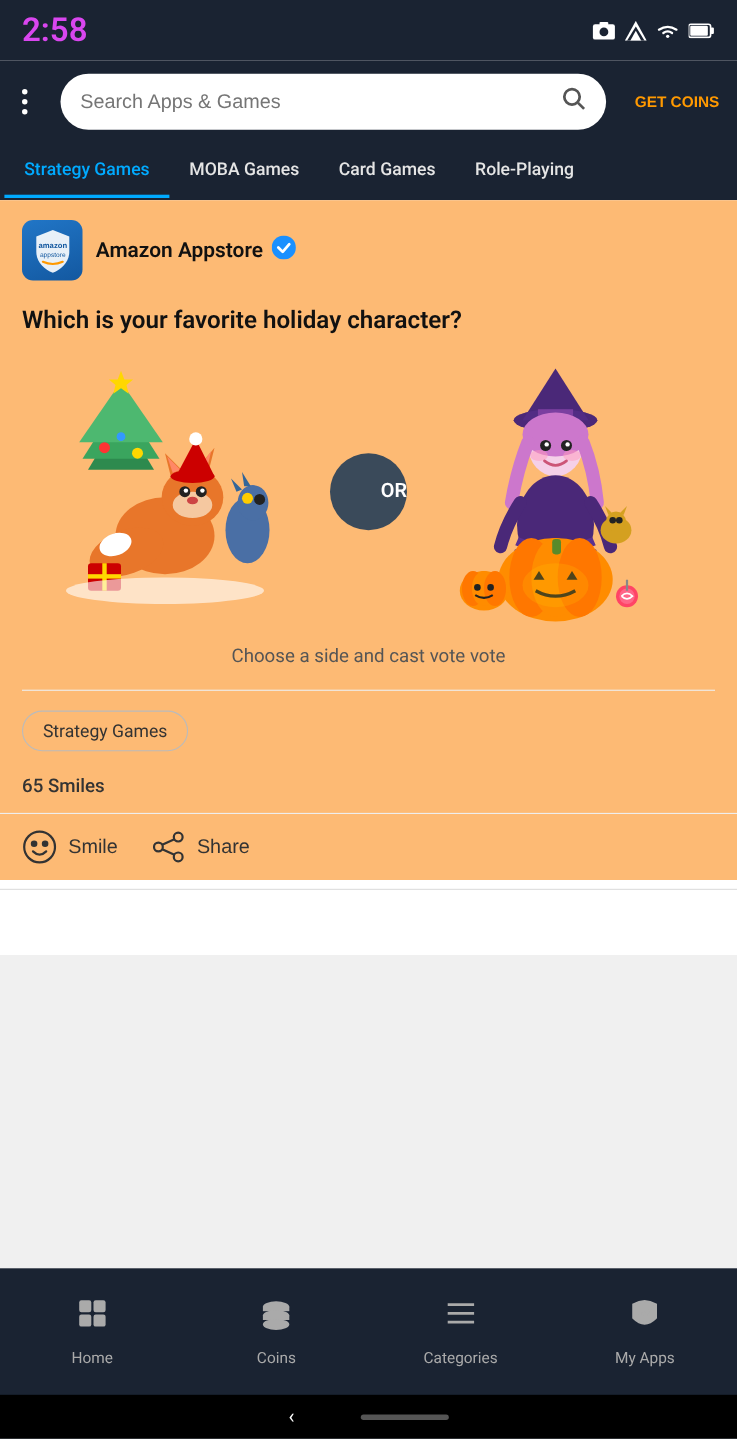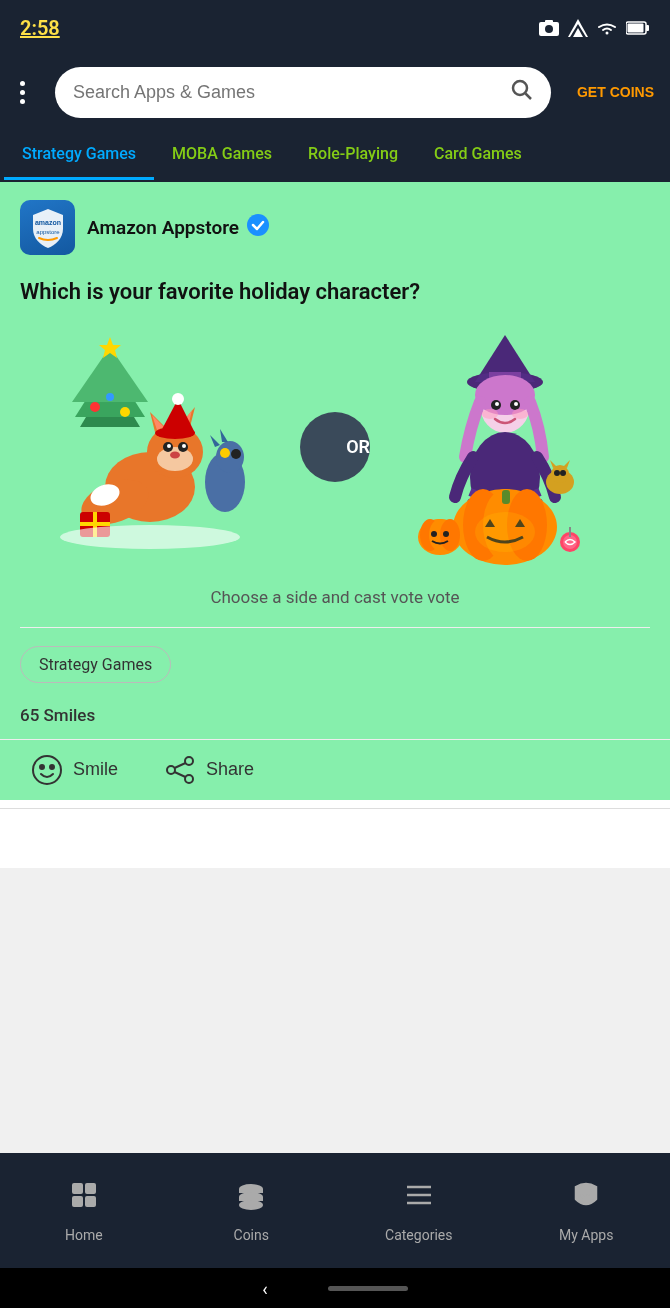--- a/index.html
+++ b/index.html
@@ -17,24 +17,23 @@
     .status-bar {
       background: #1a2332;
       color: white;
       height: 55px;
       display: flex;
       align-items: center;
       padding: 0 20px;
       justify-content: space-between;
     }
     .status-time {
-      font-size: 20px;
+      font-size: 30px;
       font-weight: 600;
-      color: #fde047;
-      text-decoration: underline;
+      color: #d946ef;
     }
     .status-icons {
       display: flex;
       align-items: center;
       gap: 8px;
     }
     .status-icons svg {
       fill: white;
     }
 
@@ -98,41 +97,41 @@
       background: #1a2332;
       display: flex;
       overflow-x: auto;
       padding: 0 4px;
       border-bottom: 2px solid #1a2332;
     }
     .category-tabs::-webkit-scrollbar { display: none; }
     .tab-item {
       padding: 14px 18px;
       font-size: 16px;
-      color: #84cc16;
+      color: #e5e5e5;
       white-space: nowrap;
       cursor: pointer;
       border-bottom: 3px solid transparent;
       font-weight: 500;
     }
     .tab-item.active {
       color: #00aaff;
       border-bottom: 3px solid #00aaff;
     }
 
     
     .main-content {
       background: white;
       margin: 0;
       flex: 1;
     }
 
     
     .post-card {
-      background: #86efac;
+      background: #fdba74;
       padding: 0 0 0 0;
     }
     .post-header {
       display: flex;
       align-items: center;
       gap: 12px;
       padding: 18px 20px 12px;
     }
     .post-title-row {
       display: flex;
@@ -221,22 +220,22 @@
     }
 
     .divider2 {
       height: 1px;
       background: #eee;
     }
 
     .action-row {
       display: flex;
       align-items: center;
-      padding: 14px 31px;
-      gap: 46px;
+      padding: 14px 20px;
+      gap: 30px;
     }
     .action-btn {
       display: flex;
       align-items: center;
       gap: 10px;
       cursor: pointer;
       background: none;
       border: none;
       font-size: 18px;
       color: #333;
@@ -387,22 +386,22 @@
       </svg>
     </span>
   </div>
   <button class="get-coins-btn">GET
 COINS</button>
 </div>
 
 <div class="category-tabs">
   <div class="tab-item active">Strategy Games</div>
   <div class="tab-item">MOBA Games</div>
+  <div class="tab-item">Card Games</div>
   <div class="tab-item">Role-Playing</div>
-  <div class="tab-item">Card Games</div>
 </div>
 
 <div class="main-content">
 
   <div class="post-card">
 
     <div class="post-header">
       <div class="amz-logo-container">
         <svg class="amz-shield-svg" viewBox="0 0 42 42" xmlns="http://www.w3.org/2000/svg">
           <path d="M21 2 L6 8 L6 22 C6 31 13 38 21 41 C29 38 36 31 36 22 L36 8 Z" fill="#fff" opacity="0.9"></path>

